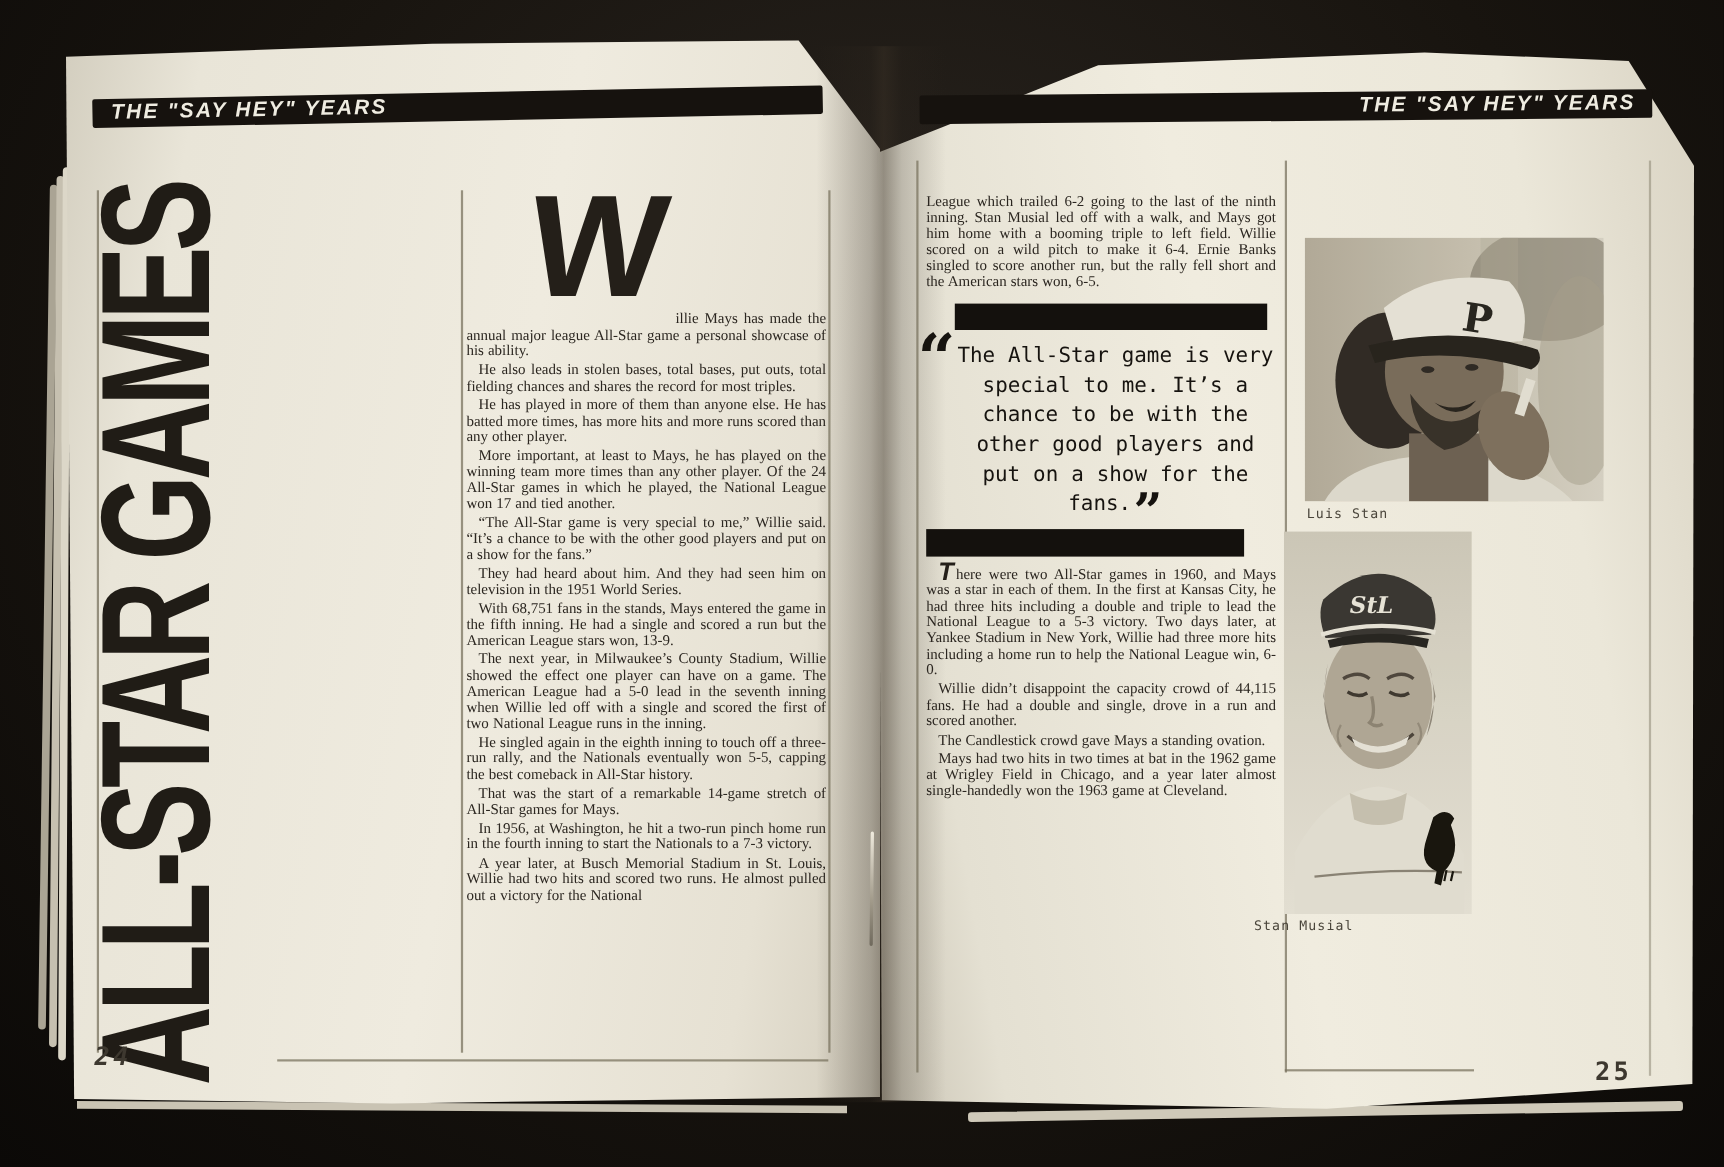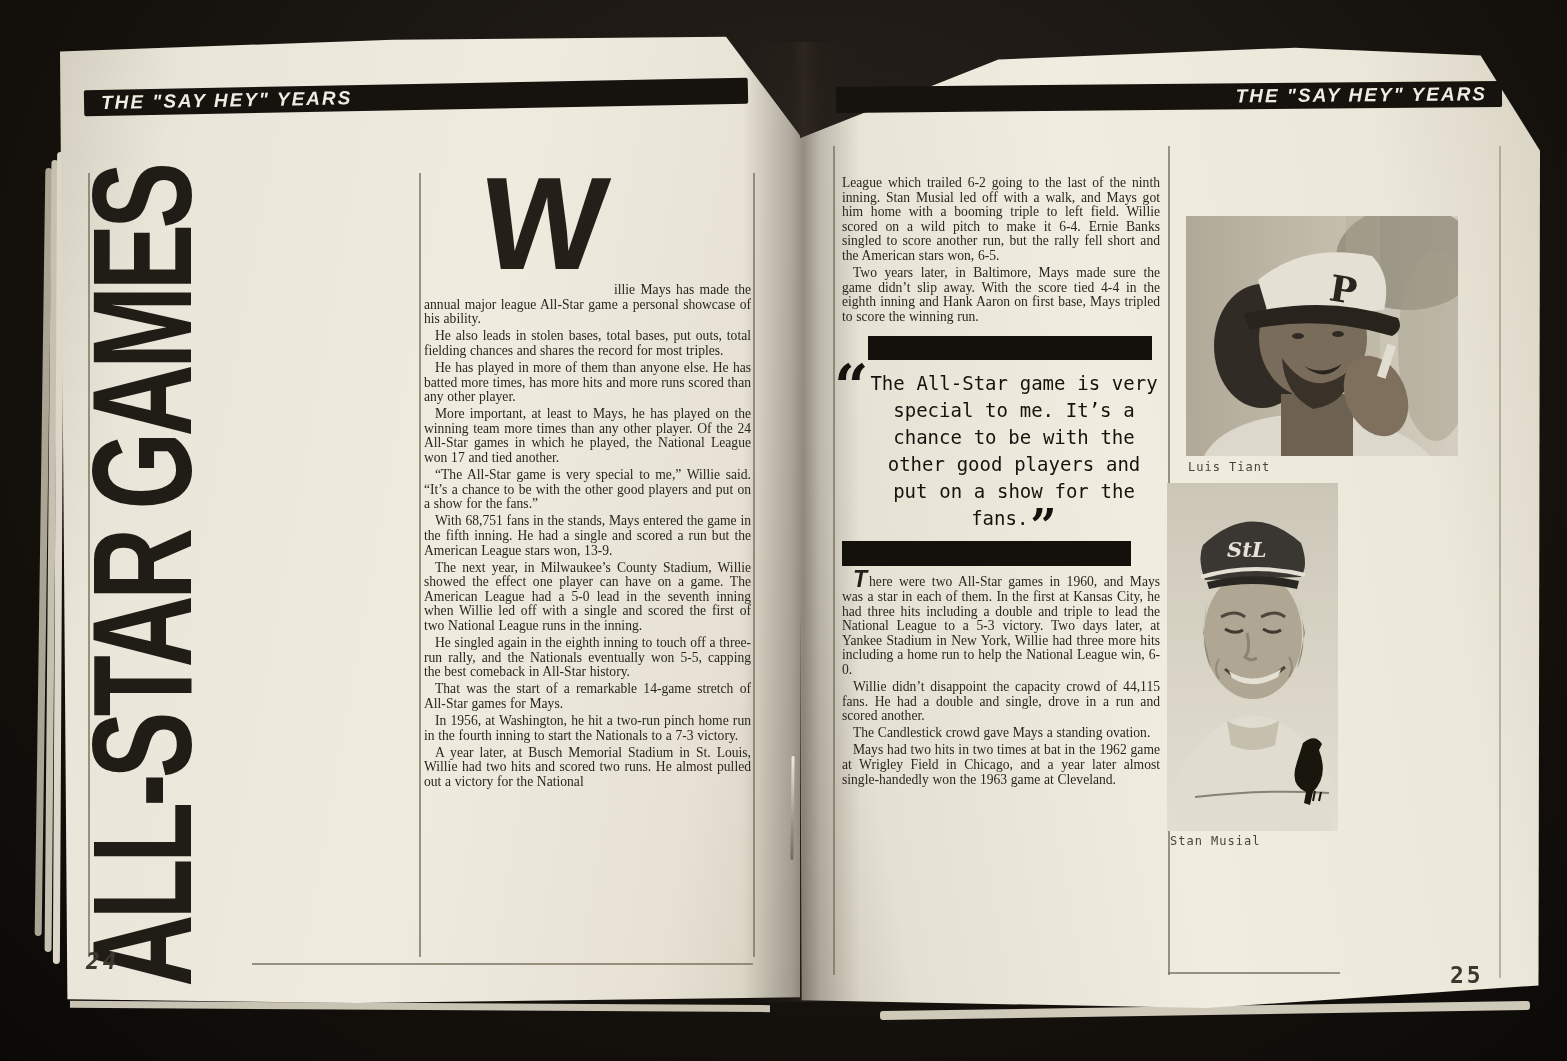--- a/index.html
+++ b/index.html
@@ -115,31 +115,31 @@
   <div class="hrule" style="left:1168px;top:972px;width:172px;"></div>
 
   <div class="bigW">W</div>
 
   <div class="col col-left">
     <p class="firstp"><span>illie Mays has made the annual major league All-Star game a personal showcase of his ability.</span></p>
     <p><span>He also leads in stolen bases, total bases, put outs, total fielding chances and shares the record for most triples.</span></p>
     <p><span>He has played in more of them than anyone else. He has batted more times, has more hits and more runs scored than any other player.</span></p>
     <p><span>More important, at least to Mays, he has played on the winning team more times than any other player. Of the 24 All-Star games in which he played, the National League won 17 and tied another.</span></p>
     <p><span>“The All-Star game is very special to me,” Willie said. “It’s a chance to be with the other good players and put on a show for the fans.”</span></p>
+    <p><span>They had heard about him. And they had seen him on television in the 1951 World Series.</span></p>
     <p><span>With 68,751 fans in the stands, Mays entered the game in the fifth inning. He had a single and scored a run but the American League stars won, 13-9.</span></p>
     <p><span>The next year, in Milwaukee’s County Stadium, Willie showed the effect one player can have on a game. The American League had a 5-0 lead in the seventh inning when Willie led off with a single and scored the first of two National League runs in the inning.</span></p>
     <p><span>He singled again in the eighth inning to touch off a three-run rally, and the Nationals eventually won 5-5, capping the best comeback in All-Star history.</span></p>
     <p><span>That was the start of a remarkable 14-game stretch of All-Star games for Mays.</span></p>
     <p><span>In 1956, at Washington, he hit a two-run pinch home run in the fourth inning to start the Nationals to a 7-3 victory.</span></p>
     <p><span>A year later, at Busch Memorial Stadium in St. Louis, Willie had two hits and scored two runs. He almost pulled out a victory for the National</span></p>
   </div>
 
   <div class="col col-right">
     <p class="cont"><span>League which trailed 6-2 going to the last of the ninth inning. Stan Musial led off with a walk, and Mays got him home with a booming triple to left field. Willie scored on a wild pitch to make it 6-4. Ernie Banks singled to score another run, but the rally fell short and the American stars won, 6-5.</span></p>
-    <p><span>Two years later, in Baltimore, Mays made sure the game didn’t slip away. With the score tied 4-4 in the eighth inning and Hank Aaron on first base, Mays tripled to score the winning run.</span></p>
 
     <div class="pullquote">
       <div class="pq-bar pq-bar-top"></div>
       <div class="pq-body">
         <span class="pq-open">“</span><span>The All-Star game is very special to me. It’s a chance to be with the other good players and put on a show for the fans.</span><span class="pq-close">”</span>
       </div>
       <div class="pq-bar pq-bar-bottom"></div>
     </div>
 
     <p class="dpara"><span class="dc">T</span><span>here were two All-Star games in 1960, and Mays was a star in each of them. In the first at Kansas City, he had three hits including a double and triple to lead the National League to a 5-3 victory. Two days later, at Yankee Stadium in New York, Willie had three more hits including a home run to help the National League win, 6-0.</span></p>
@@ -170,21 +170,21 @@
       <path d="M58,98 Q140,78 212,102 Q218,114 206,120 Q132,98 64,114 Z" fill="#221e18"></path>
       <ellipse cx="112" cy="120" rx="6" ry="3" fill="#2a251f"></ellipse>
       <ellipse cx="152" cy="118" rx="6" ry="3" fill="#2a251f"></ellipse>
       <path d="M96,142 Q128,188 168,150 Q162,188 127,193 Q98,178 96,142 Z" fill="#342d25"></path>
       <path d="M118,150 Q136,160 156,148 Q140,168 118,150 Z" fill="#241f19"></path>
       <ellipse cx="190" cy="180" rx="30" ry="42" fill="#7e6f5c" transform="rotate(-24 190 180)"></ellipse>
       <rect x="196" y="128" width="9" height="34" fill="#e7e3d6" transform="rotate(18 200 145)"></rect>
       <rect width="272" height="240" fill="#8d8572" opacity="0.06"></rect>
     </svg>
   </div>
-  <div class="caption" style="left:1188px;top:460px;">Luis Tiant</div>
+  <div class="caption" style="left:1188px;top:460px;">Luis Stan</div>
 
   <div class="photo" style="left:1167px;top:483px;width:190px;height:348px;">
     <svg width="171" height="348" viewBox="0 0 171 348">
       <defs>
         <linearGradient id="mbg" x1="0" y1="0" x2="0" y2="1">
           <stop offset="0" stop-color="#cfcaba"></stop>
             <stop offset="0.5" stop-color="#ddd8ca"></stop>
             <stop offset="1" stop-color="#e7e3d6"></stop>
         </linearGradient>
       </defs>
@@ -206,18 +206,18 @@
       <path d="M58,186 Q86,212 118,184" stroke="#4a4238" stroke-width="3" fill="none"></path>
       <path d="M62,188 Q86,204 114,186 L111,194 Q86,208 65,195 Z" fill="#e9e5da"></path>
       <path d="M52,176 q-6,10 0,20" stroke="#948b7a" stroke-width="2" fill="none"></path>
       <path d="M122,174 q6,10 0,20" stroke="#948b7a" stroke-width="2" fill="none"></path>
       <path d="M28,314 Q100,306 162,310" stroke="#8a8274" stroke-width="2" fill="none"></path>
       <path d="M136,260 q12,-10 19,1 l-3,6 q10,26 -6,42 l-3,13 l-6,-2 l2,-11 q-17,-7 -9,-30 z" fill="#131009"></path>
       <path d="M146,318 l2,-10 M152,318 l2,-9" stroke="#131009" stroke-width="2"></path>
       <rect width="171" height="348" fill="#8d8572" opacity="0.05"></rect>
     </svg>
   </div>
-  <div class="caption" style="left:1170px;top:834px;">Stan Musial</div>
+  <div class="caption" style="left:1140px;top:834px;">Stan Musial</div>
 
   <div class="pagenum" style="left:86px;top:948px;font-style:italic;">24</div>
   <div class="pagenum" style="left:1450px;top:962px;">25</div>
 
 </div>
 
 </body></html>

